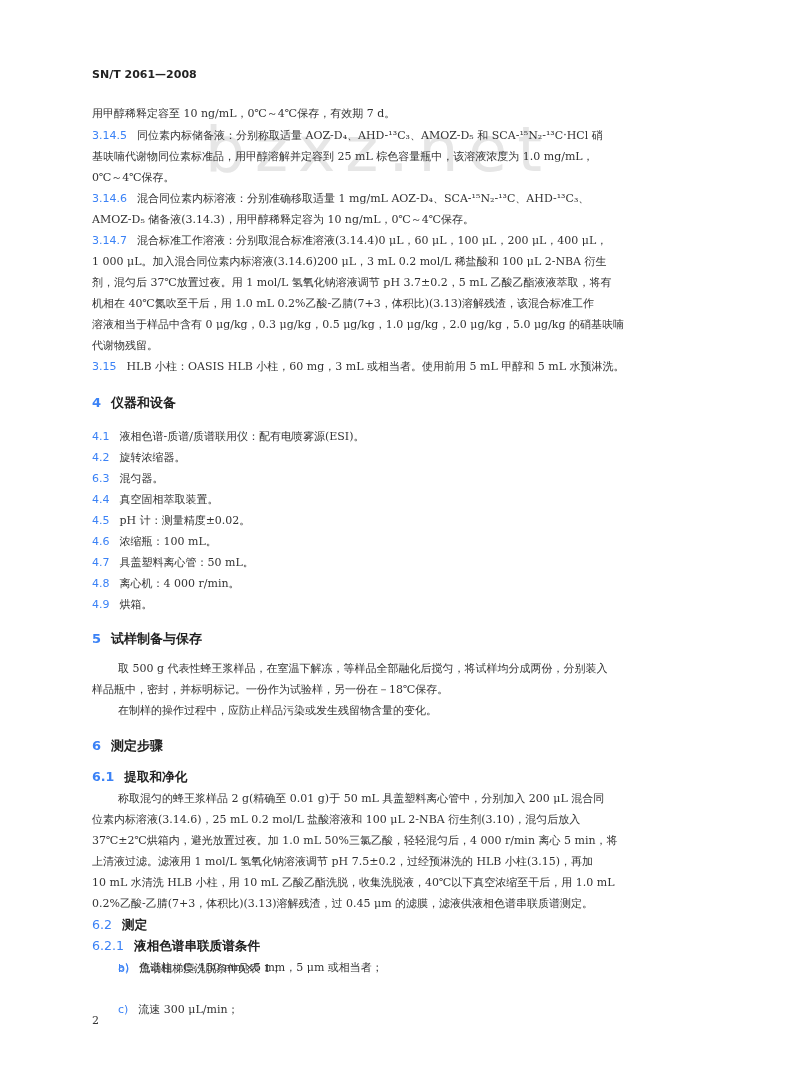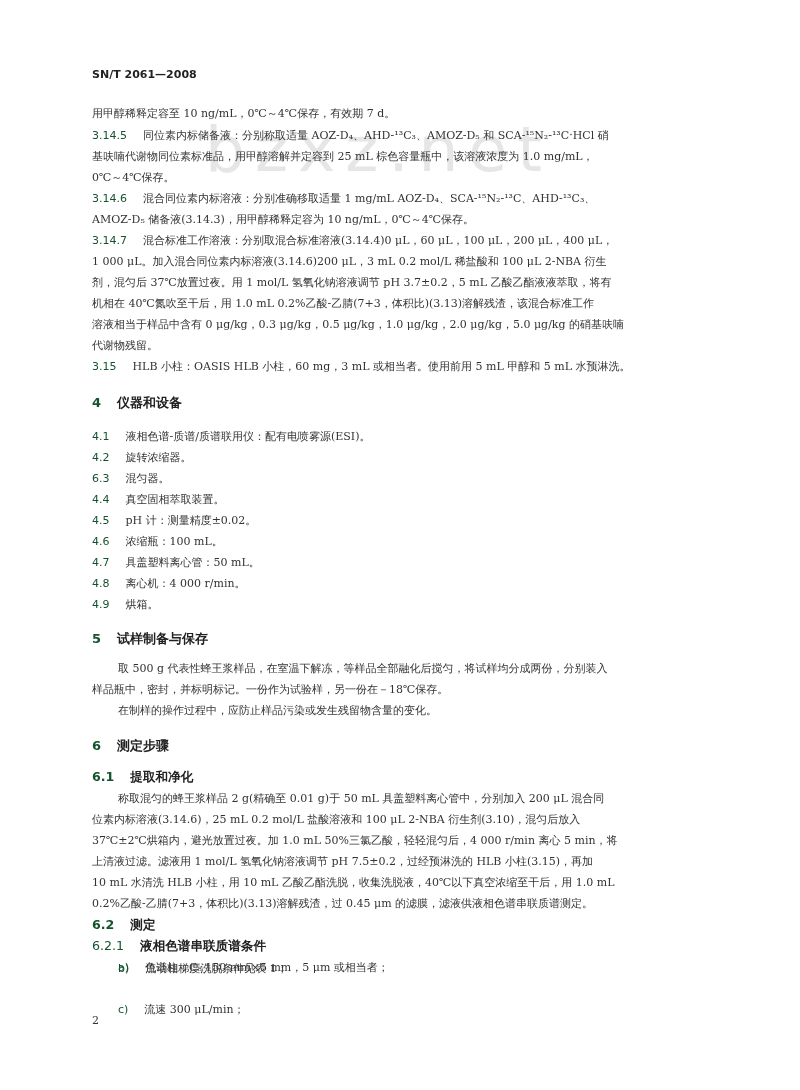--- a/index.html
+++ b/index.html
@@ -15,21 +15,21 @@
   }
   .content { position: absolute; left: 0; top: 0; width: 800px; z-index: 1; }
   .std-code {
     position: absolute; left: 92px; top: 68px; font-family: "DejaVu Sans", sans-serif;
     font-size: 11px; font-weight: bold; color: #222;
   }
   .line {
     position: absolute; left: 92px; width: 625px; font-size: 11px; line-height: 21px;
     white-space: nowrap; color: #333;
   }
-  .num { font-family: "DejaVu Sans", sans-serif; font-weight: normal; color: #14532d; margin-right: 16px; }
+  .num { font-family: "DejaVu Sans", sans-serif; font-weight: normal; color: #3b82f6; margin-right: 10px; }
   .h1 { font-family: "DejaVu Sans", sans-serif; font-weight: bold; font-size: 13px; color: #222; }
   .h2 { font-family: "DejaVu Sans", sans-serif; font-weight: bold; font-size: 12.6px; color: #222; }
   .indent { padding-left: 26px; }
   .sub-indent { left: 118px; }
   .page-num { position: absolute; left: 92px; top: 1014px; font-size: 11px; color: #333; }
 </style>
 </head>
 <body>
 
 <div class="page">
@@ -70,21 +70,21 @@
 
     <div class="line h1" style="top:735px"><span class="num" style="font-weight:bold">6</span><span>测定步骤</span></div>
     <div class="line h2" style="top:766px"><span class="num" style="font-weight:bold">6.1</span><span>提取和净化</span></div>
     <div class="line indent" style="top:788px"><span>称取混匀的蜂王浆样品 2 g(精确至 0.01 g)于 50 mL 具盖塑料离心管中，分别加入 200 μL 混合同</span></div>
     <div class="line" style="top:809px"><span>位素内标溶液(3.14.6)，25 mL 0.2 mol/L 盐酸溶液和 100 μL 2-NBA 衍生剂(3.10)，混匀后放入</span></div>
     <div class="line" style="top:830px"><span>37℃±2℃烘箱内，避光放置过夜。加 1.0 mL 50%三氯乙酸，轻轻混匀后，4 000 r/min 离心 5 min，将</span></div>
     <div class="line" style="top:851px"><span>上清液过滤。滤液用 1 mol/L 氢氧化钠溶液调节 pH 7.5±0.2，过经预淋洗的 HLB 小柱(3.15)，再加</span></div>
     <div class="line" style="top:872px"><span>10 mL 水清洗 HLB 小柱，用 10 mL 乙酸乙酯洗脱，收集洗脱液，40℃以下真空浓缩至干后，用 1.0 mL</span></div>
     <div class="line" style="top:893px"><span>0.2%乙酸-乙腈(7+3，体积比)(3.13)溶解残渣，过 0.45 μm 的滤膜，滤液供液相色谱串联质谱测定。</span></div>
 
-    <div class="line h2" style="top:914px"><span class="num" style="font-weight:bold">6.2</span><span>测定</span></div>
+    <div class="line h2" style="top:914px"><span class="num" style="font-weight:normal">6.2</span><span>测定</span></div>
     <div class="line h2" style="top:935px"><span class="num" style="font-weight:normal">6.2.1</span><span>液相色谱串联质谱条件</span></div>
     <div class="line sub-indent" style="top:957px"><span class="num">a)</span><span>色谱柱：C₈ 150 mm×5 mm，5 μm 或相当者；</span></div>
     <div class="line sub-indent" style="top:958px"><span class="num">b)</span><span>流动相梯度洗脱条件见表 1；</span></div>
     <div class="line sub-indent" style="top:999px"><span class="num">c)</span><span>流速 300 μL/min；</span></div>
 
     <div class="page-num">2</div>
   </div>
 </div>
 
 </body></html>

